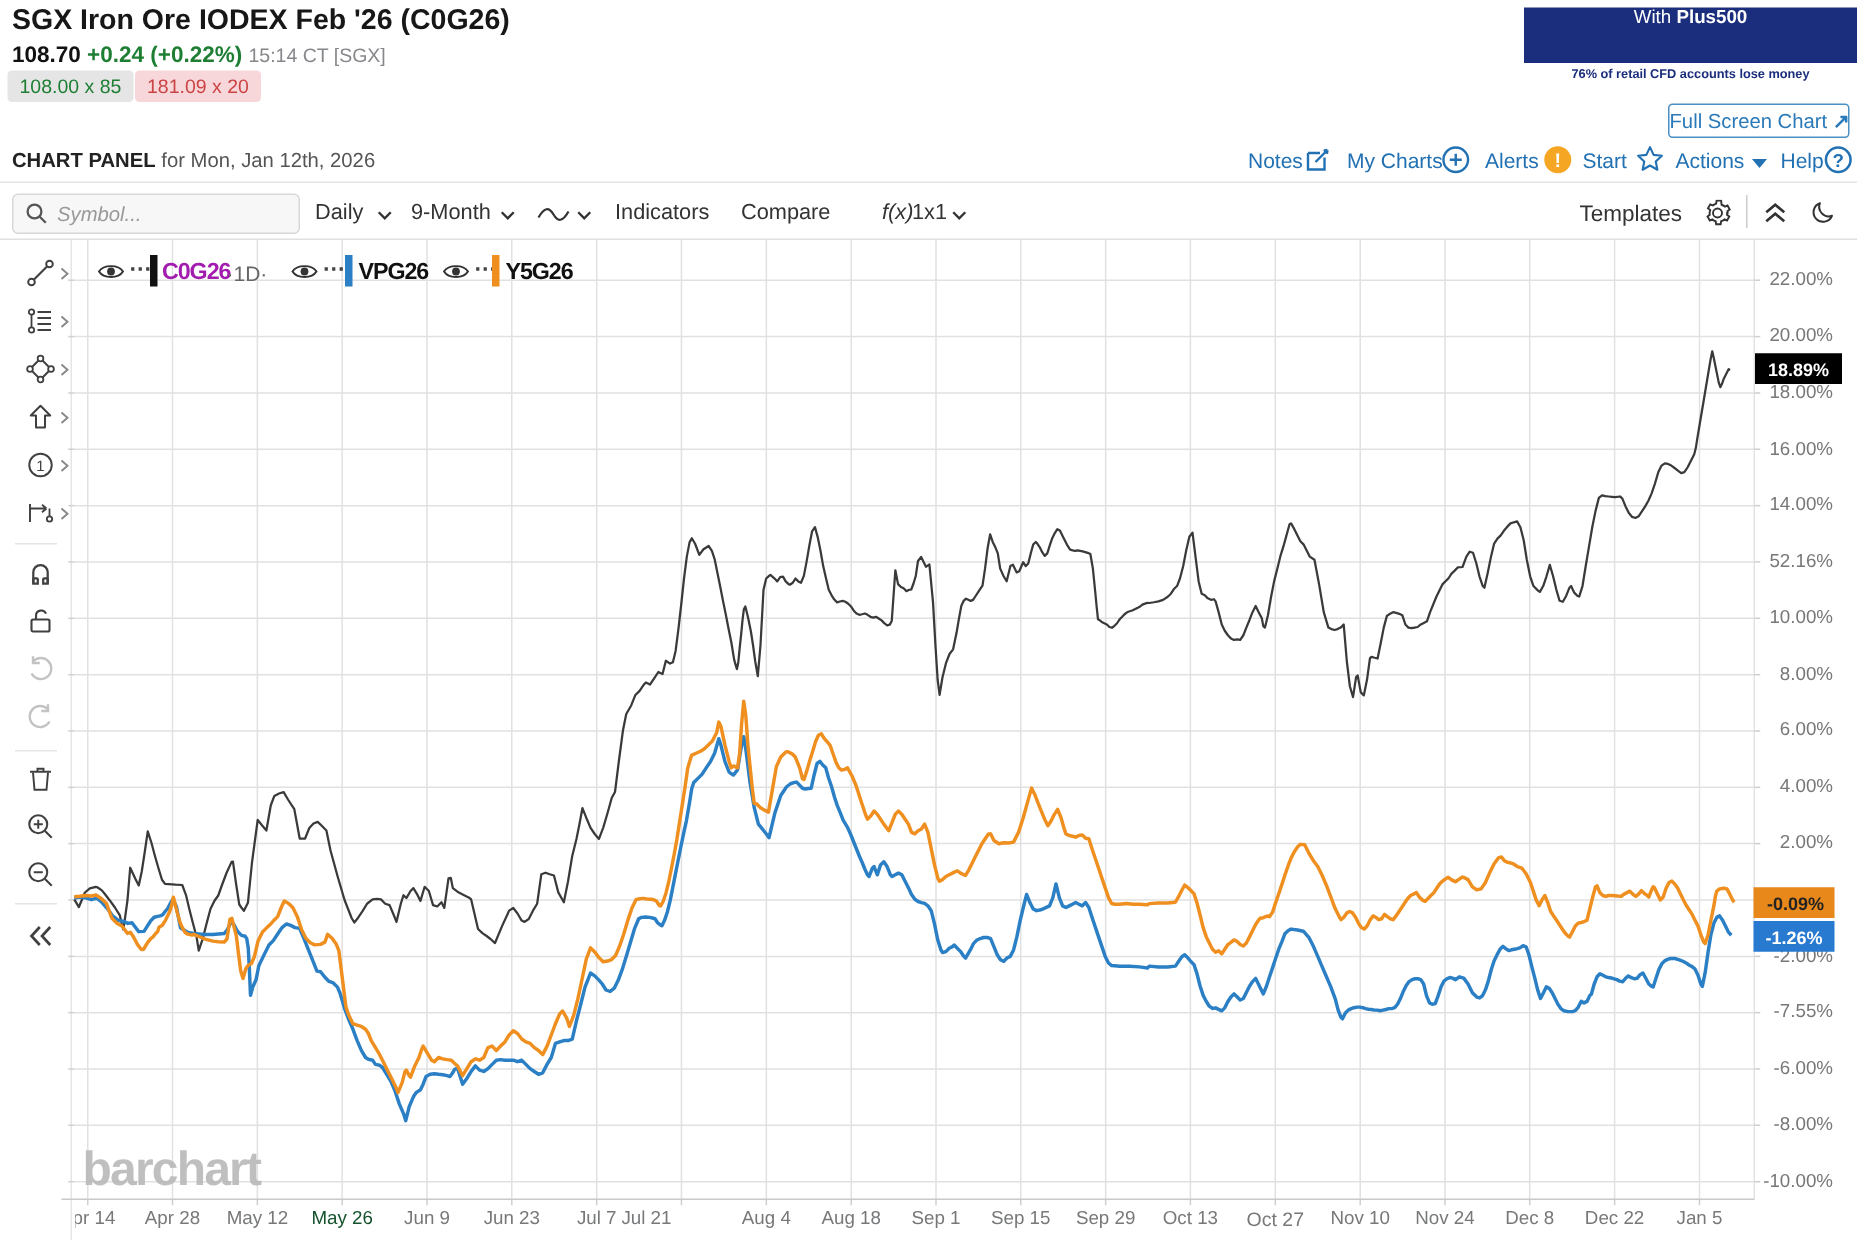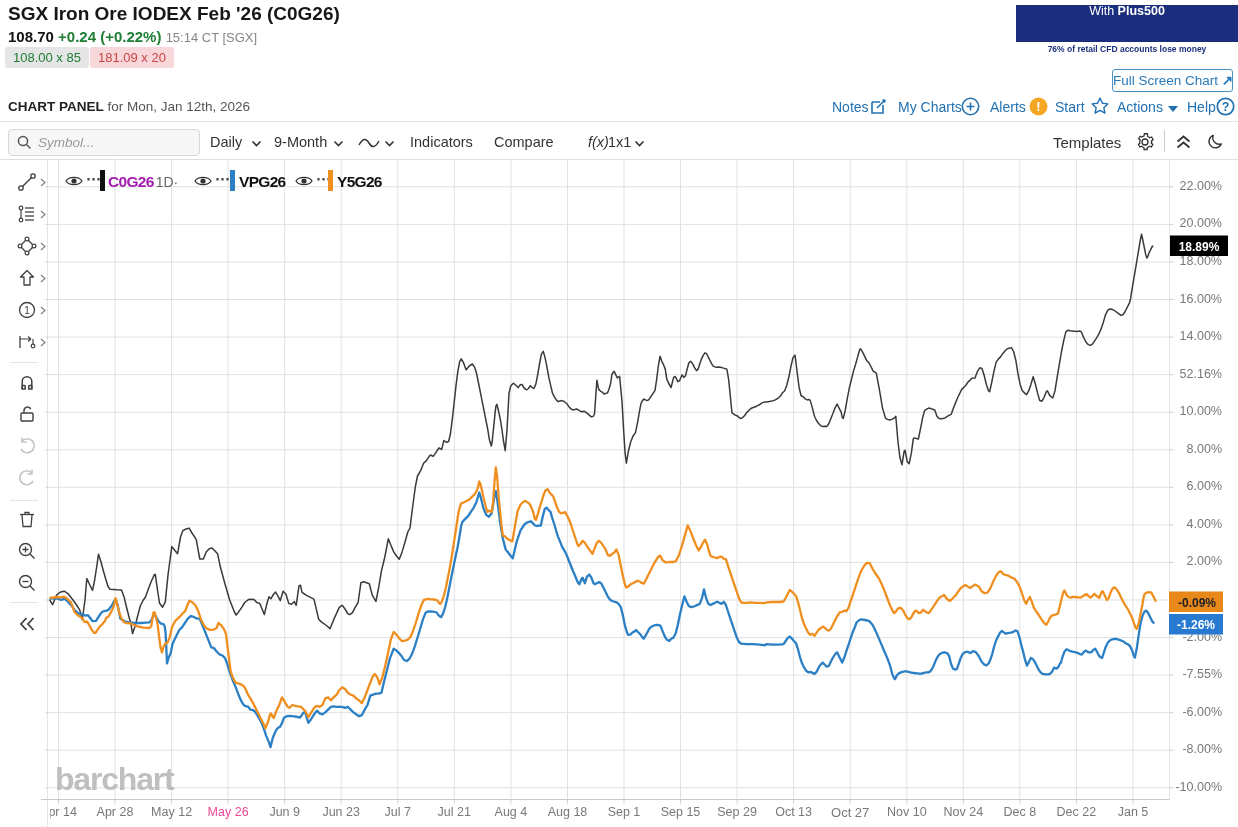--- a/index.html
+++ b/index.html
@@ -330,25 +330,25 @@
     <circle cx="9" cy="7" r="2.6" fill="#333"></circle>
   </svg>
 <div class="abs" style="left:316px;top:170px;font-size:15px;font-weight:bold;color:#444;letter-spacing:0;">⋯</div>
 <div class="abs" style="left:328px;top:170px;width:5px;height:21px;background:#ef8f1f;"></div>
 <div class="abs" style="left:337px;top:173px;font-size:15.5px;font-weight:bold;color:#111;letter-spacing:-0.7px;">Y5G26</div>
 
 <div class="abs" style="left:50px;top:800px;width:1188px;height:27px;overflow:hidden;">
 <div class="abs" style="left:-31.5px;top:5px;width:80px;text-align:center;font-size:12.5px;color:#77787a;">Apr 14</div>
 <div class="abs" style="left:25.0px;top:5px;width:80px;text-align:center;font-size:12.5px;color:#77787a;">Apr 28</div>
 <div class="abs" style="left:81.6px;top:5px;width:80px;text-align:center;font-size:12.5px;color:#77787a;">May 12</div>
-<div class="abs" style="left:138.1px;top:5px;width:80px;text-align:center;font-size:12.5px;color:#ec4899;">May 26</div>
+<div class="abs" style="left:138.1px;top:5px;width:80px;text-align:center;font-size:12.5px;color:#14532d;">May 26</div>
 <div class="abs" style="left:194.7px;top:5px;width:80px;text-align:center;font-size:12.5px;color:#77787a;">Jun 9</div>
 <div class="abs" style="left:251.2px;top:5px;width:80px;text-align:center;font-size:12.5px;color:#77787a;">Jun 23</div>
 <div class="abs" style="left:307.8px;top:5px;width:80px;text-align:center;font-size:12.5px;color:#77787a;">Jul 7</div>
-<div class="abs" style="left:364.3px;top:5px;width:80px;text-align:center;font-size:12.5px;color:#77787a;">Jul 21</div>
+<div class="abs" style="left:364.3px;top:5px;width:80px;text-align:left;font-size:12.5px;color:#77787a;">Jul 21</div>
 <div class="abs" style="left:420.9px;top:5px;width:80px;text-align:center;font-size:12.5px;color:#77787a;">Aug 4</div>
 <div class="abs" style="left:477.5px;top:5px;width:80px;text-align:center;font-size:12.5px;color:#77787a;">Aug 18</div>
 <div class="abs" style="left:534.0px;top:5px;width:80px;text-align:center;font-size:12.5px;color:#77787a;">Sep 1</div>
 <div class="abs" style="left:590.5px;top:5px;width:80px;text-align:center;font-size:12.5px;color:#77787a;">Sep 15</div>
 <div class="abs" style="left:647.1px;top:5px;width:80px;text-align:center;font-size:12.5px;color:#77787a;">Sep 29</div>
 <div class="abs" style="left:703.6px;top:5px;width:80px;text-align:center;font-size:12.5px;color:#77787a;">Oct 13</div>
 <div class="abs" style="left:760.2px;top:5px;width:80px;text-align:center;font-size:13px;color:#77787a;">Oct 27</div>
 <div class="abs" style="left:816.8px;top:5px;width:80px;text-align:center;font-size:12.5px;color:#77787a;">Nov 10</div>
 <div class="abs" style="left:873.3px;top:5px;width:80px;text-align:center;font-size:12.5px;color:#77787a;">Nov 24</div>
 <div class="abs" style="left:929.8px;top:5px;width:80px;text-align:center;font-size:12.5px;color:#77787a;">Dec 8</div>

